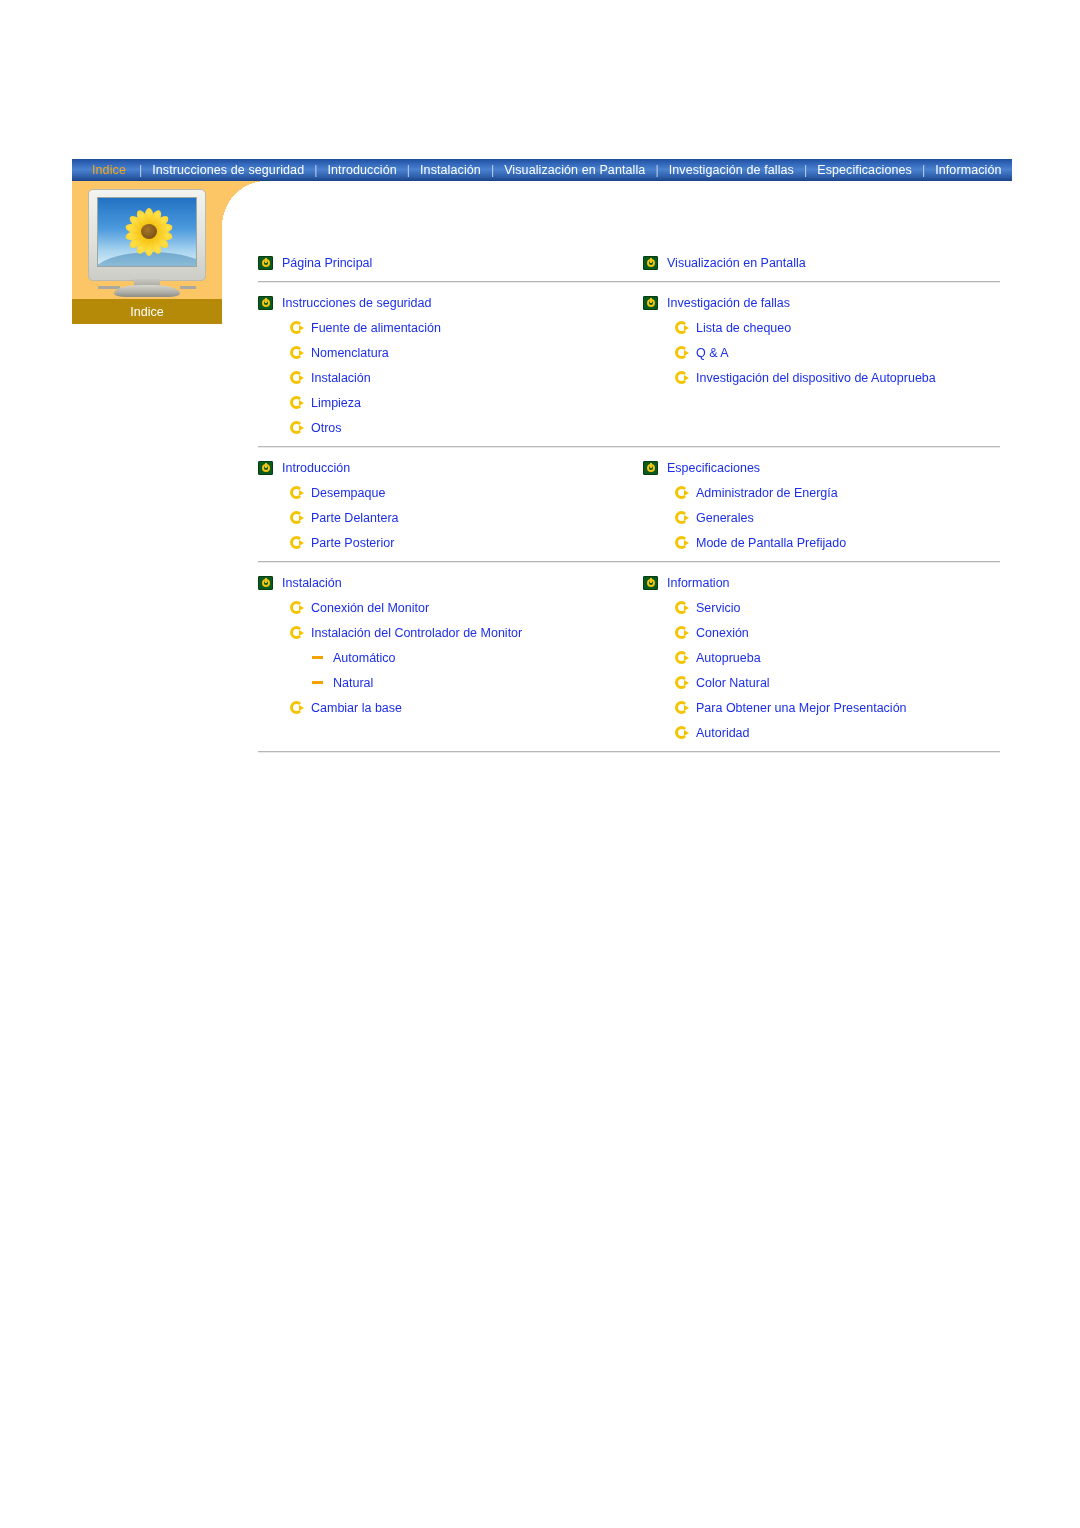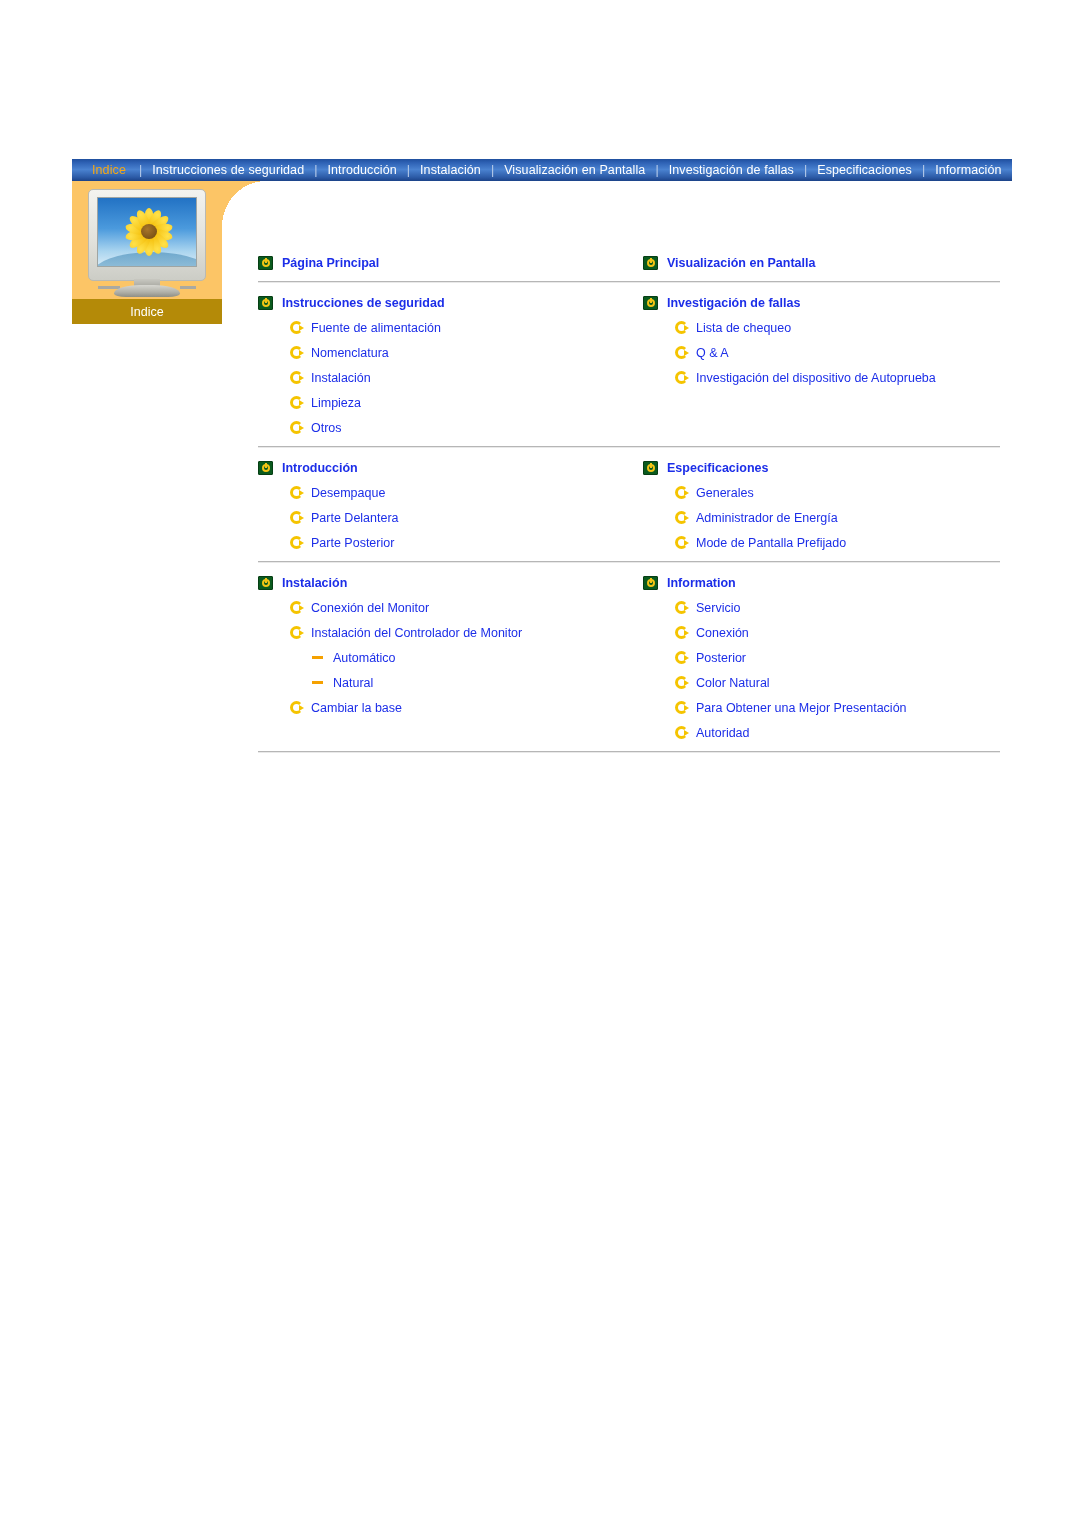--- a/index.html
+++ b/index.html
@@ -225,21 +225,21 @@
     align-items: center;
     height: 25px;
     white-space: nowrap;
   }
   .row .label {
     color: #1c2ee8;
     font-size: 12.5px;
     line-height: 14px;
     text-decoration: none;
   }
-  .row.l1 .label { font-weight: bold; }
+  .row.l1 .label { font-weight: normal; }
 
   
   .ico-main {
     width: 15px;
     height: 14px;
     margin-right: 9px;
     flex: 0 0 auto;
     background: #0a5a1e;
     border: 1px solid #063e14;
     box-sizing: border-box;
@@ -445,25 +445,25 @@
             <a class="label" href="#">Parte Posterior</a>
           </div>
         </div>
         <div class="col right">
           <div class="row l1">
             <span class="ico-main"></span>
             <a class="label" href="#">Especificaciones</a>
           </div>
           <div class="row l2">
             <span class="ico-sub"></span>
+            <a class="label" href="#">Administrador de Energía</a>
+          </div>
+          <div class="row l2">
+            <span class="ico-sub"></span>
             <a class="label" href="#">Generales</a>
-          </div>
-          <div class="row l2">
-            <span class="ico-sub"></span>
-            <a class="label" href="#">Administrador de Energía</a>
           </div>
           <div class="row l2">
             <span class="ico-sub"></span>
             <a class="label" href="#">Mode de Pantalla Prefijado</a>
           </div>
         </div>
       </div>
       <div class="divider"></div>
       <div class="group">
         <div class="col">
@@ -500,21 +500,21 @@
           <div class="row l2">
             <span class="ico-sub"></span>
             <a class="label" href="#">Servicio</a>
           </div>
           <div class="row l2">
             <span class="ico-sub"></span>
             <a class="label" href="#">Conexión</a>
           </div>
           <div class="row l2">
             <span class="ico-sub"></span>
-            <a class="label" href="#">Posterior</a>
+            <a class="label" href="#">Autoprueba</a>
           </div>
           <div class="row l2">
             <span class="ico-sub"></span>
             <a class="label" href="#">Color Natural</a>
           </div>
           <div class="row l2">
             <span class="ico-sub"></span>
             <a class="label" href="#">Para Obtener una Mejor Presentación</a>
           </div>
           <div class="row l2">

